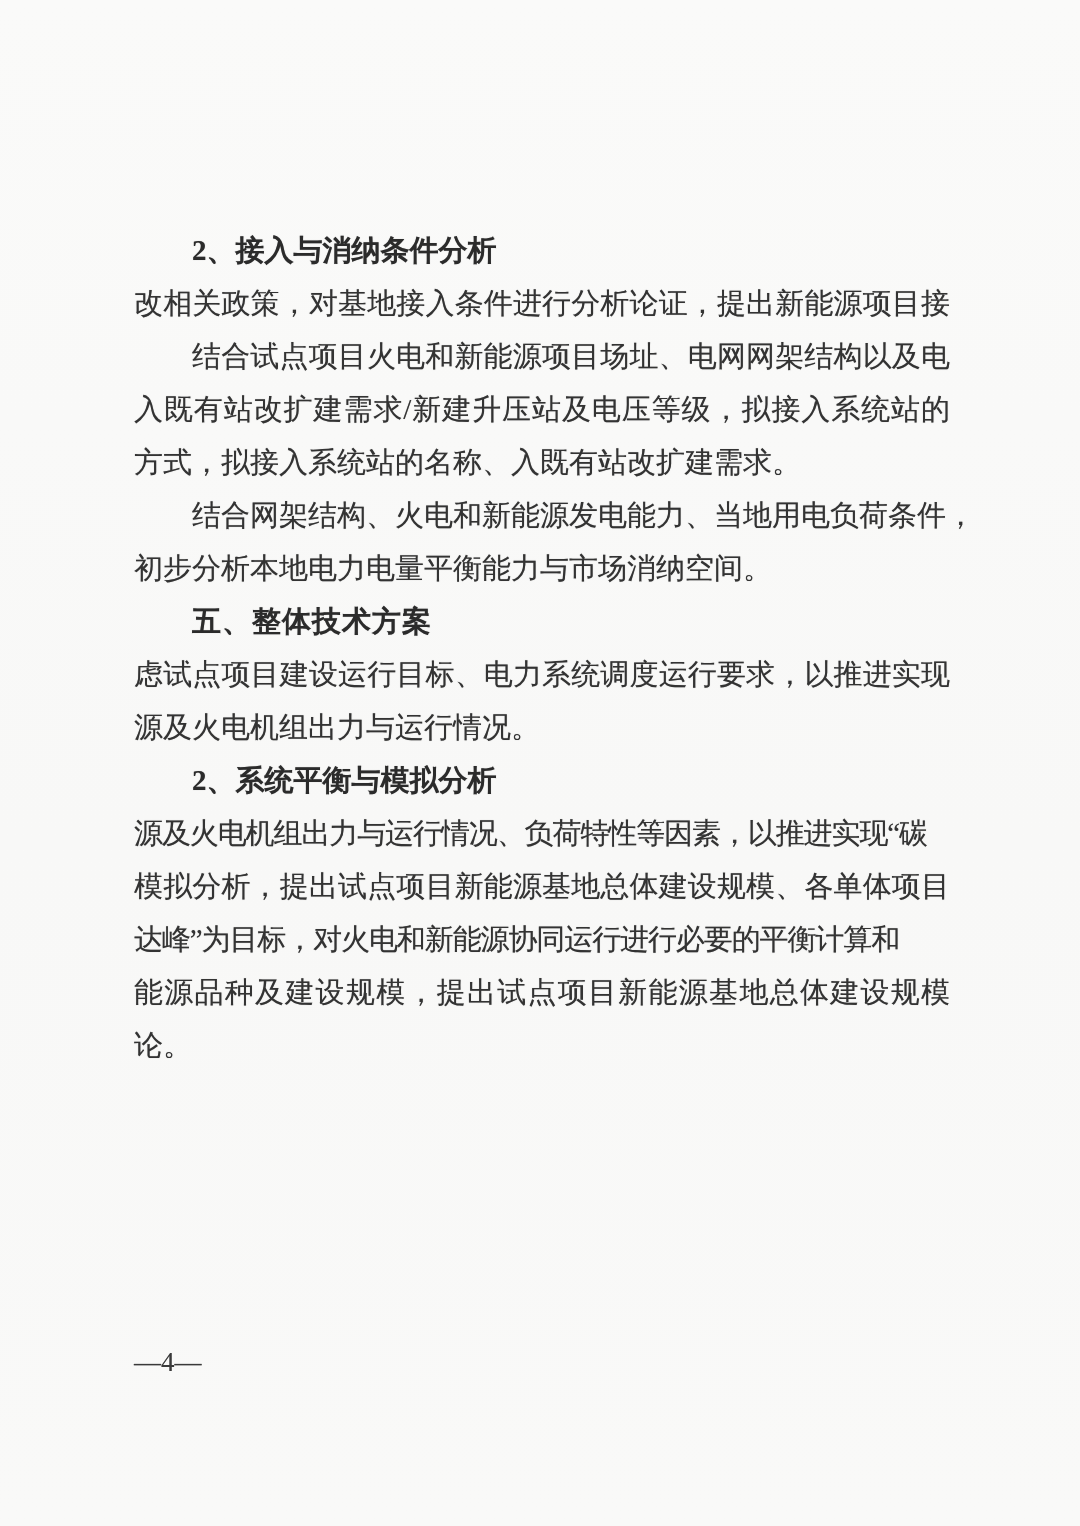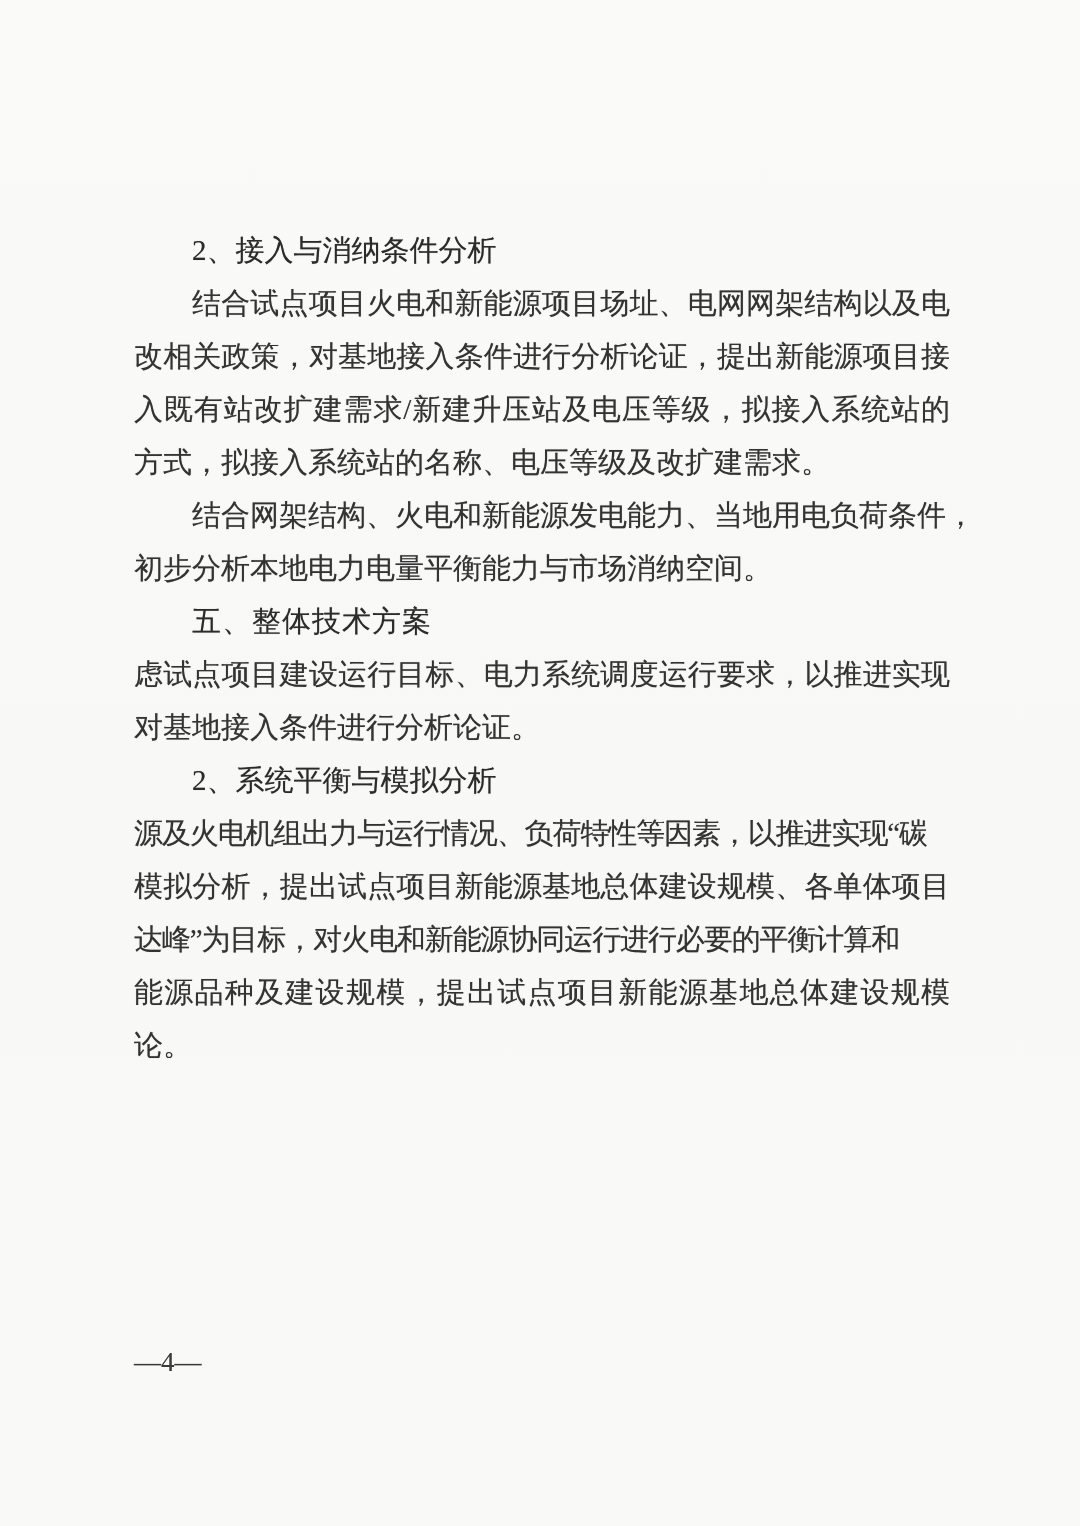--- a/index.html
+++ b/index.html
@@ -45,29 +45,29 @@
     text-indent: 2em;
   }
   .line.tight {
     letter-spacing: -1.1px;
     text-align-last: left;
   }
   .heading-serif {
     height: 53px;
     line-height: 53px;
     text-indent: 2em;
-    font-weight: normal;
+    font-weight: bold;
     color: #2b2b2b;
     white-space: nowrap;
   }
   .heading-sans {
     height: 53px;
     line-height: 53px;
     text-indent: 2em;
-    font-weight: normal;
+    font-weight: bold;
     color: #2b2b2b;
     font-family: "Liberation Sans", "DejaVu Sans", sans-serif;
     letter-spacing: 1px;
     white-space: nowrap;
   }
   .page-footer {
     position: absolute;
     left: 134px;
     top: 1342px;
     font-size: 27px;
@@ -80,37 +80,37 @@
 </head>
 <body>
 
 <div class="doc-page">
 
   <div class="doc-body">
 
     <div class="heading-serif">2、接入与消纳条件分析</div>
 
     <div>
+      <div class="line">改相关政策，对基地接入条件进行分析论证，提出新能源项目接</div>
       <div class="line indent">结合试点项目火电和新能源项目场址、电网网架结构以及电</div>
-      <div class="line">改相关政策，对基地接入条件进行分析论证，提出新能源项目接</div>
       <div class="line">入既有站改扩建需求/新建升压站及电压等级，拟接入系统站的</div>
-      <div class="line last">方式，拟接入系统站的名称、电压等级及改扩建需求。</div>
+      <div class="line last">方式，拟接入系统站的名称、入既有站改扩建需求。</div>
     </div>
 
     <div>
       <div class="line indent">结合网架结构、火电和新能源发电能力、当地用电负荷条件，</div>
       <div class="line last">初步分析本地电力电量平衡能力与市场消纳空间。</div>
     </div>
 
     <div class="heading-sans">五、整体技术方案</div>
 
 
     <div>
       <div class="line">虑试点项目建设运行目标、电力系统调度运行要求，以推进实现</div>
-      <div class="line last">对基地接入条件进行分析论证。</div>
+      <div class="line last">源及火电机组出力与运行情况。</div>
     </div>
 
     <div class="heading-serif">2、系统平衡与模拟分析</div>
 
     <div>
       <div class="line tight">源及火电机组出力与运行情况、负荷特性等因素，以推进实现“碳</div>
       <div class="line">模拟分析，提出试点项目新能源基地总体建设规模、各单体项目</div>
       <div class="line tight">达峰”为目标，对火电和新能源协同运行进行必要的平衡计算和</div>
       <div class="line">能源品种及建设规模，提出试点项目新能源基地总体建设规模</div>
       <div class="line last">论。</div>

